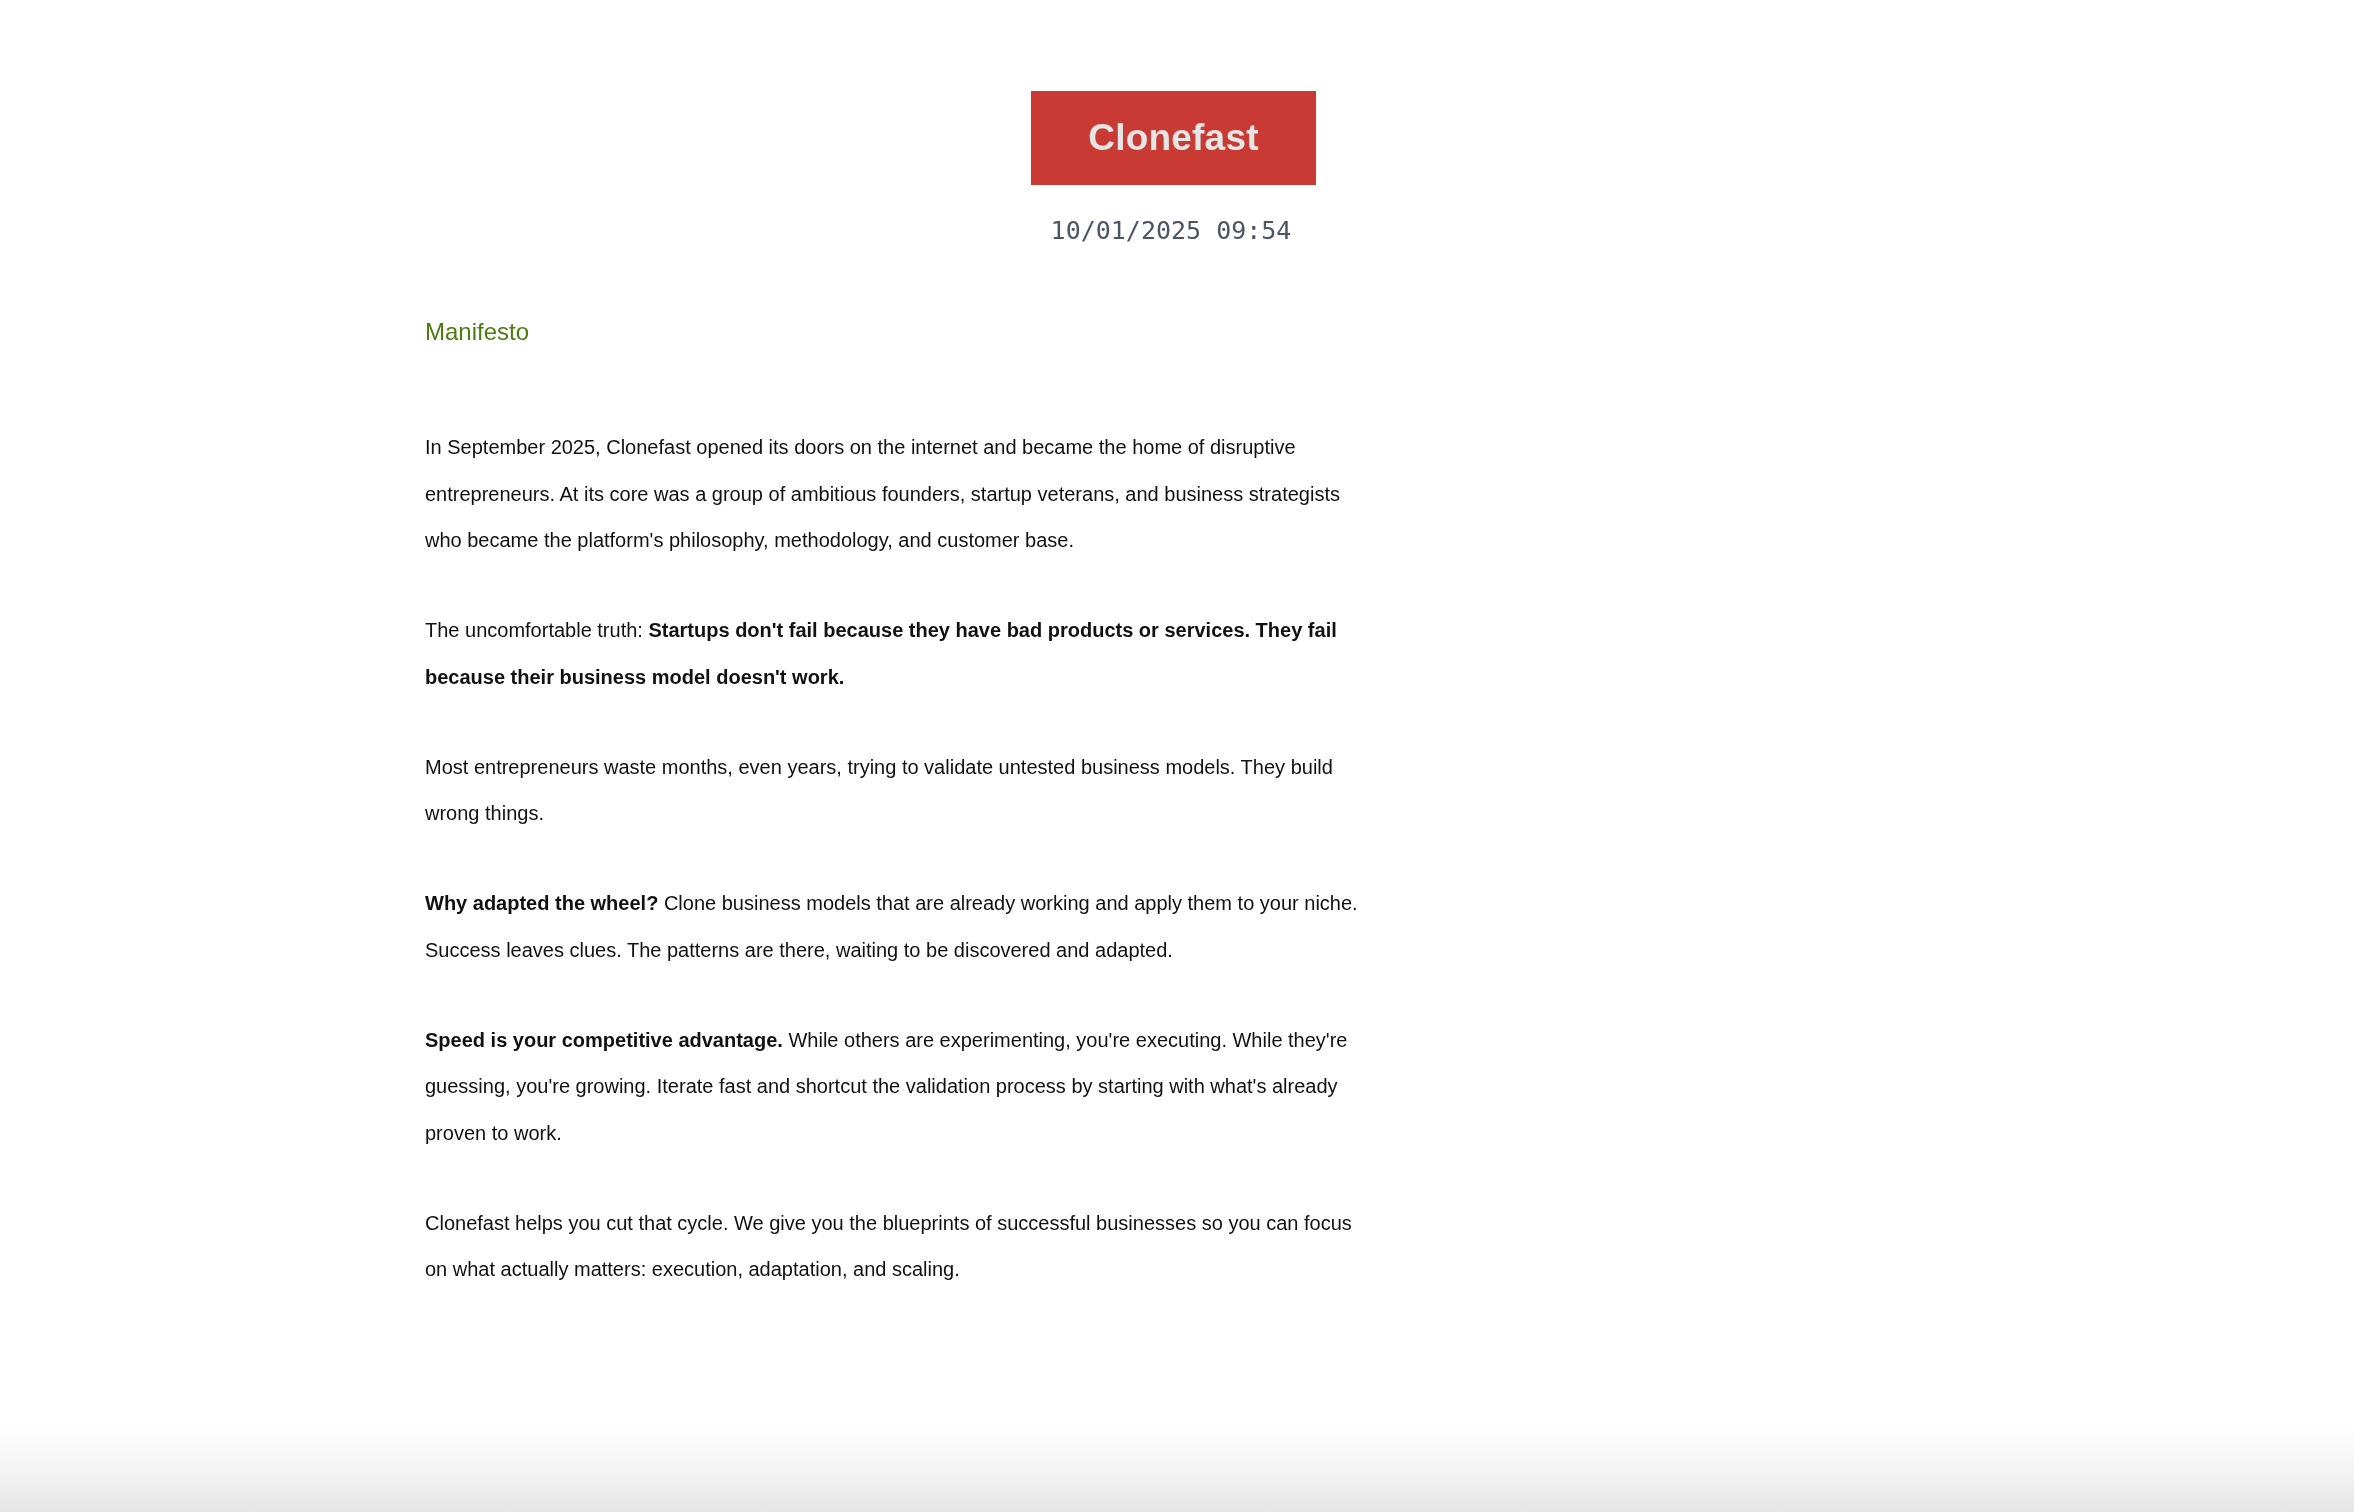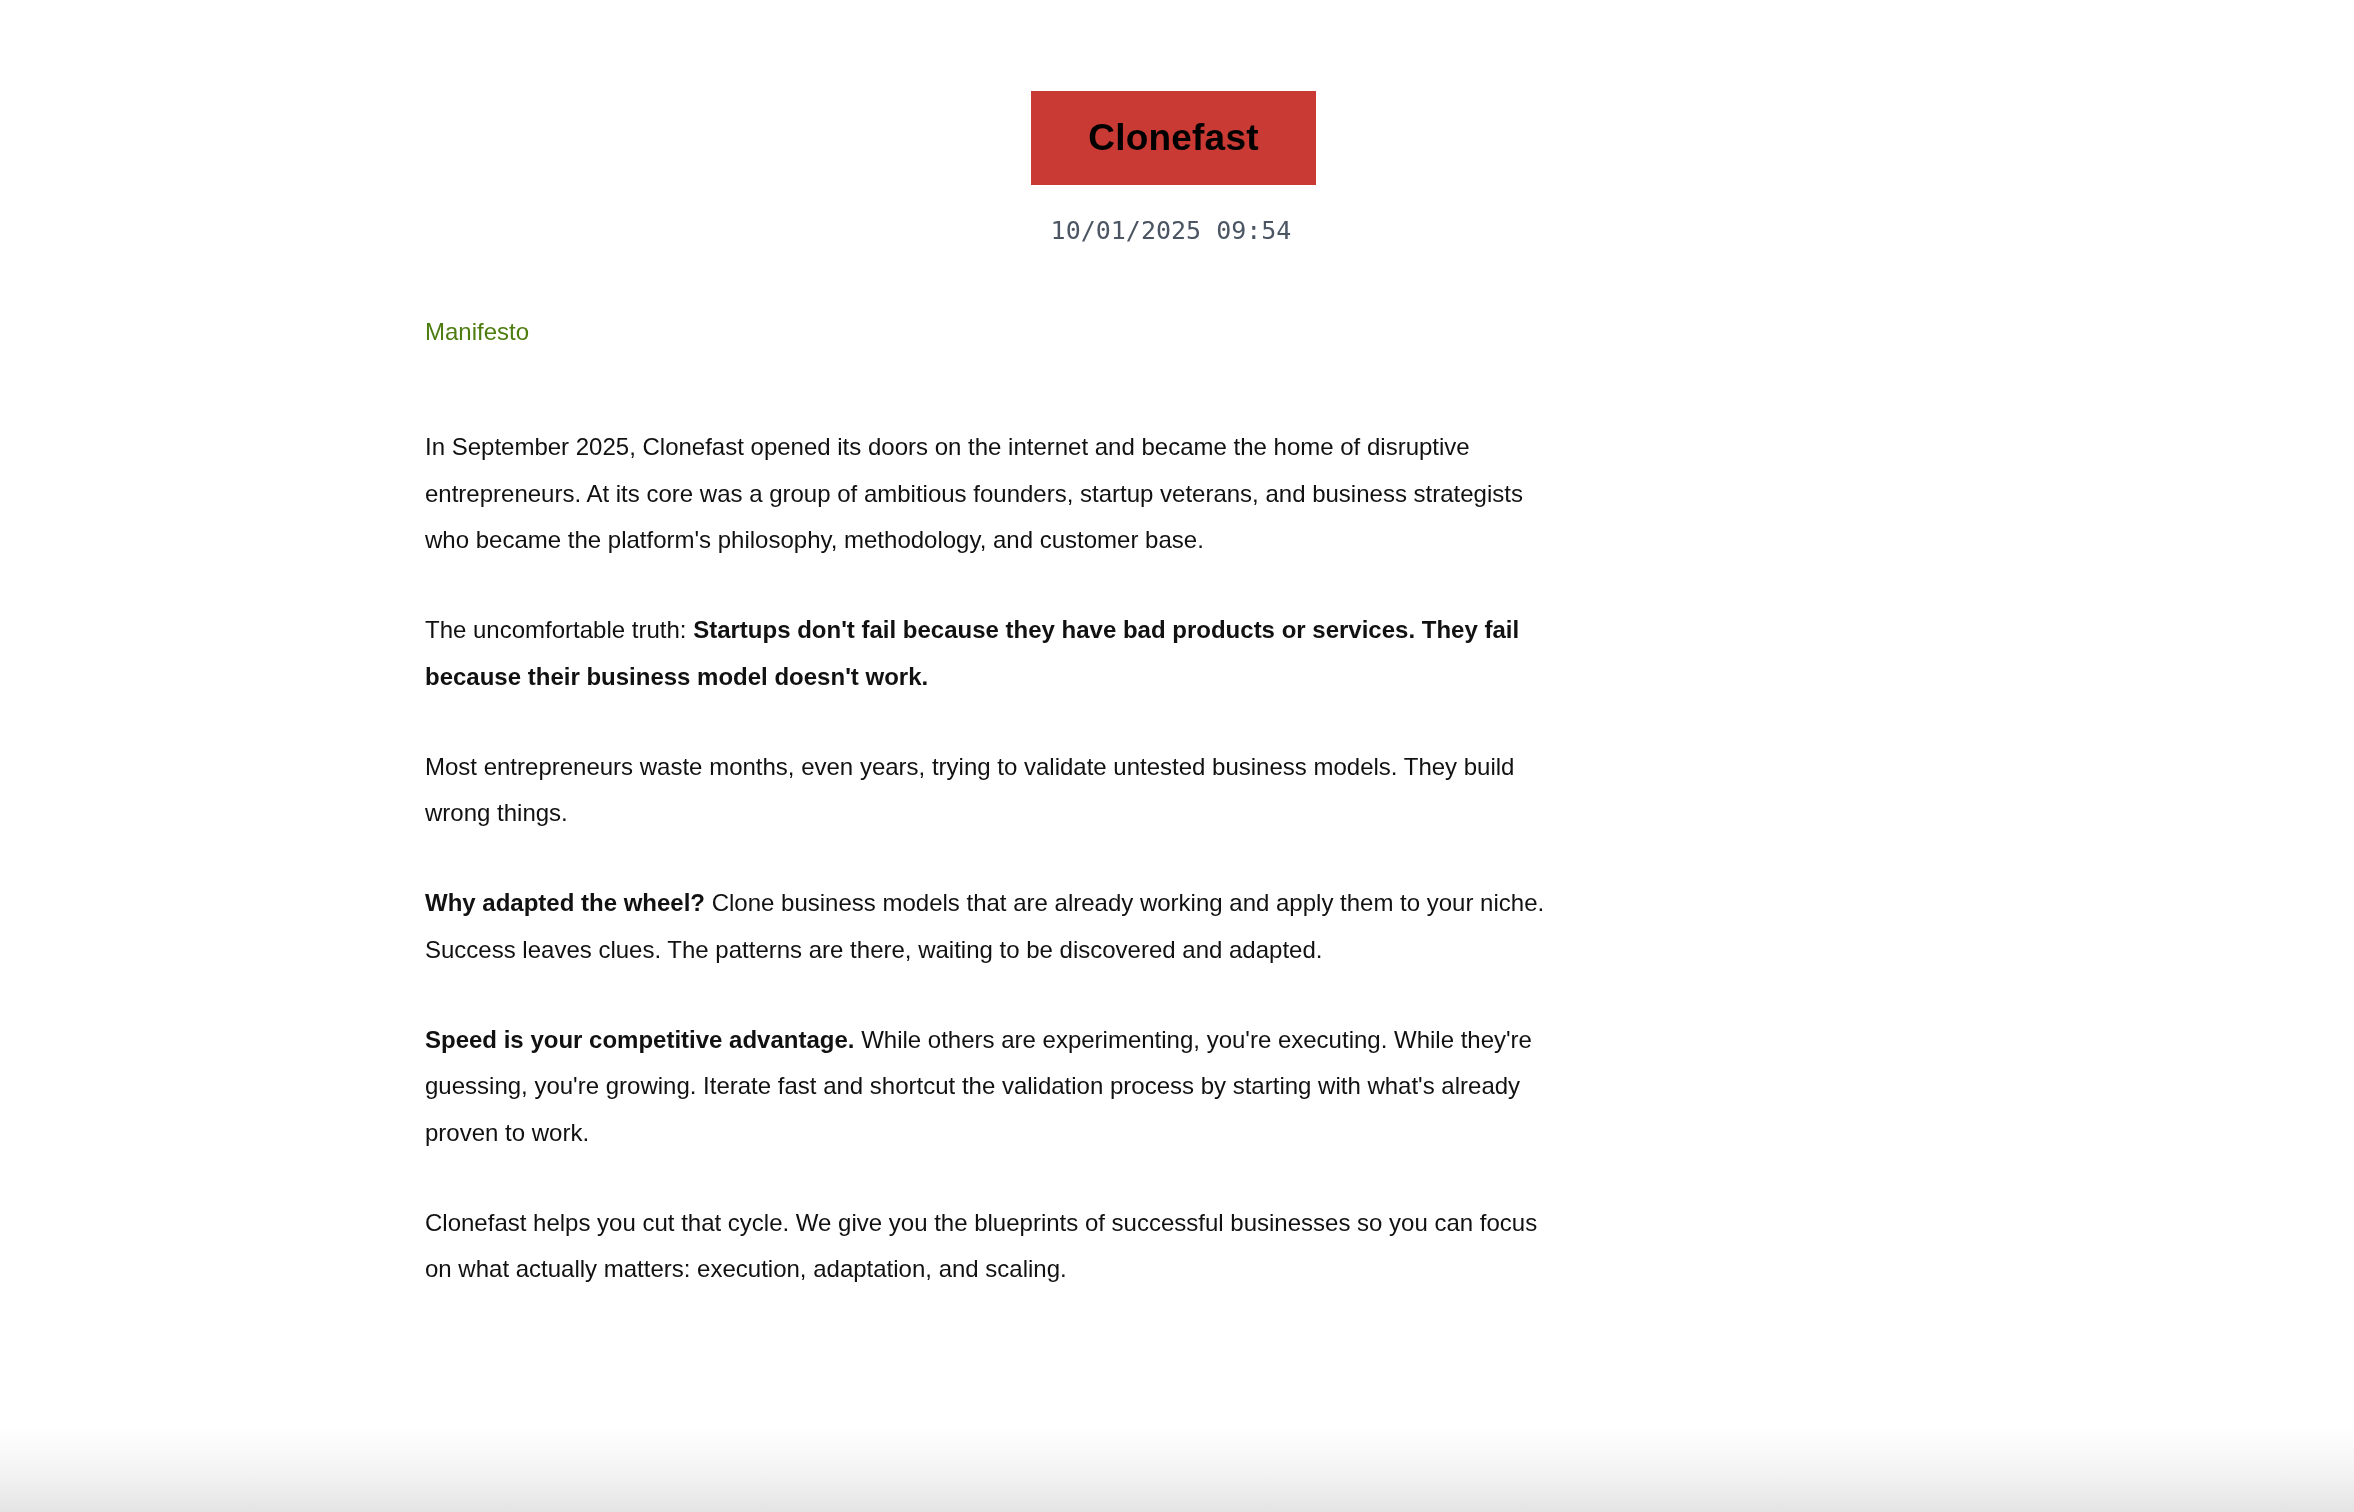--- a/index.html
+++ b/index.html
@@ -21,21 +21,21 @@
       left: 0;
       width: 2354px;
       display: flex;
       justify-content: center;
     }
     .logo {
       margin-left: -7px;
       width: 285px;
       height: 94px;
       background: #c83a33;
-      color: #000000;
+      color: #e5e5e5;
       font-family: "Liberation Sans", sans-serif;
       font-weight: 700;
       font-size: 37px;
       display: flex;
       align-items: center;
       justify-content: center;
       letter-spacing: 0.2px;
       text-decoration: none;
     }
     .timestamp {
@@ -58,21 +58,21 @@
     }
     .heading {
       font-size: 24px;
       line-height: 44px;
       font-weight: 400;
       margin: 0 0 70px 0;
       color: #4d7c0f;
     }
     .para {
       margin: 0 0 43.5px 0;
-      font-size: 24px;
+      font-size: 20px;
       line-height: 46.5px;
       color: #111111;
     }
     .line {
       display: block;
       white-space: nowrap;
     }
     .seg-bold { font-weight: 700; }
     .bottom-fade {
       position: absolute;

